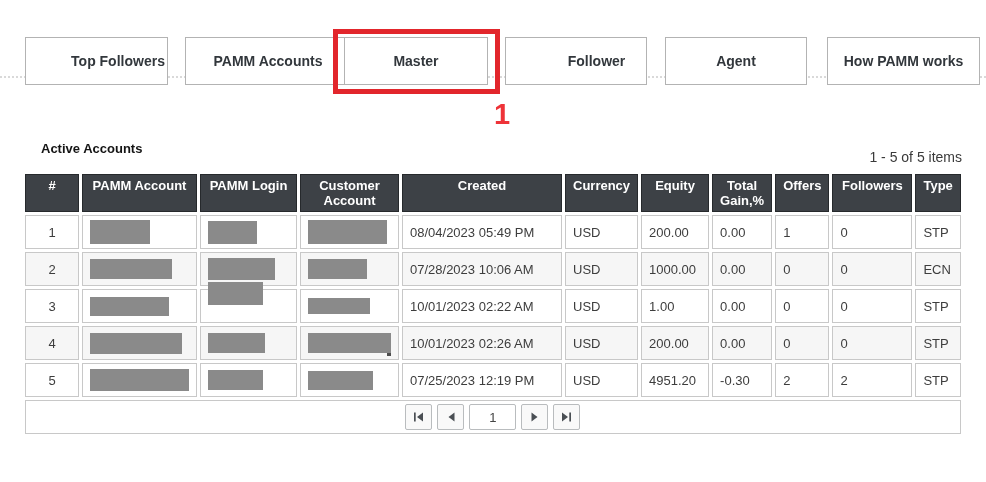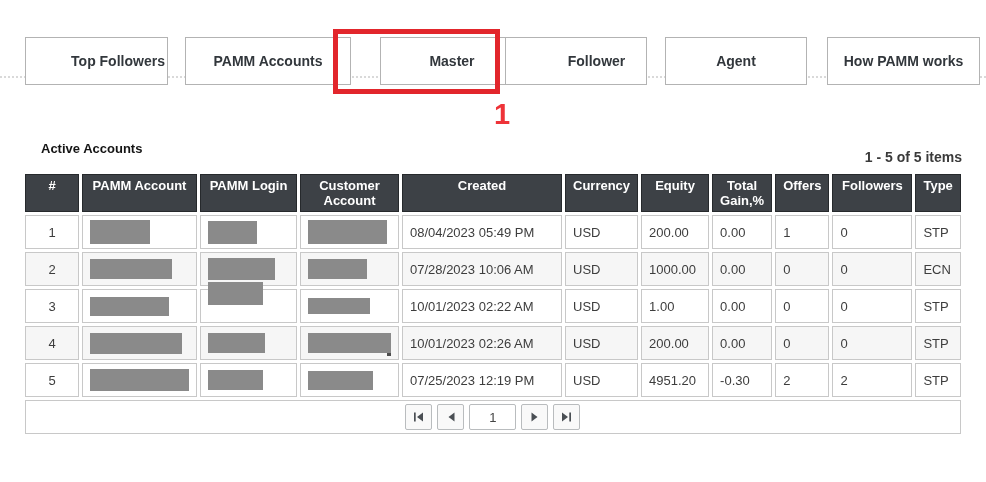--- a/index.html
+++ b/index.html
@@ -13,42 +13,42 @@
   }
   .tab-btn {
     position: absolute; top: 37px; height: 48px; z-index: 1;
     background: #ffffff; border: 1px solid #b3b3b3;
     font-family: "Liberation Sans", sans-serif;
     font-size: 14px; font-weight: bold; color: #32373c;
     text-align: center; line-height: 46px; cursor: pointer;
   }
   .tab-1 { left: 25px;  width: 143px; padding-left: 43px; }
   .tab-2 { left: 185px; width: 166px; }
-  .tab-3 { left: 344px; width: 144px; margin-left: 36px; }
+  .tab-3 { left: 344px; width: 144px; }
   .tab-4 { left: 505px; width: 142px; padding-left: 41px; }
   .tab-5 { left: 665px; width: 142px; }
   .tab-6 { left: 827px; width: 153px; }
 
   .red-frame {
     position: absolute; left: 333px; top: 29px; width: 167px; height: 65px;
     border: 5px solid #e2262c; z-index: 2; pointer-events: none;
   }
   .annotation-num {
     position: absolute; left: 494px; top: 98px; width: 30px;
     color: #ee3338; font-size: 29px; font-weight: bold; z-index: 2;
   }
 
   
   .section-title {
     position: absolute; left: 41px; top: 141px;
     font-size: 13px; font-weight: bold; color: #141414;
   }
   .items-summary {
     position: absolute; top: 149px; right: 24px;
-    font-size: 14px; color: #3a3a3a; font-weight: bold;
+    font-size: 14px; color: #3a3a3a;
   }
 
   
   table.grid {
     position: absolute; left: 22px; top: 171px;
     border-collapse: separate; border-spacing: 3px;
     table-layout: fixed;
   }
   table.grid th {
     background: #3d4146; color: #ffffff; border: 1px solid #26292c;

